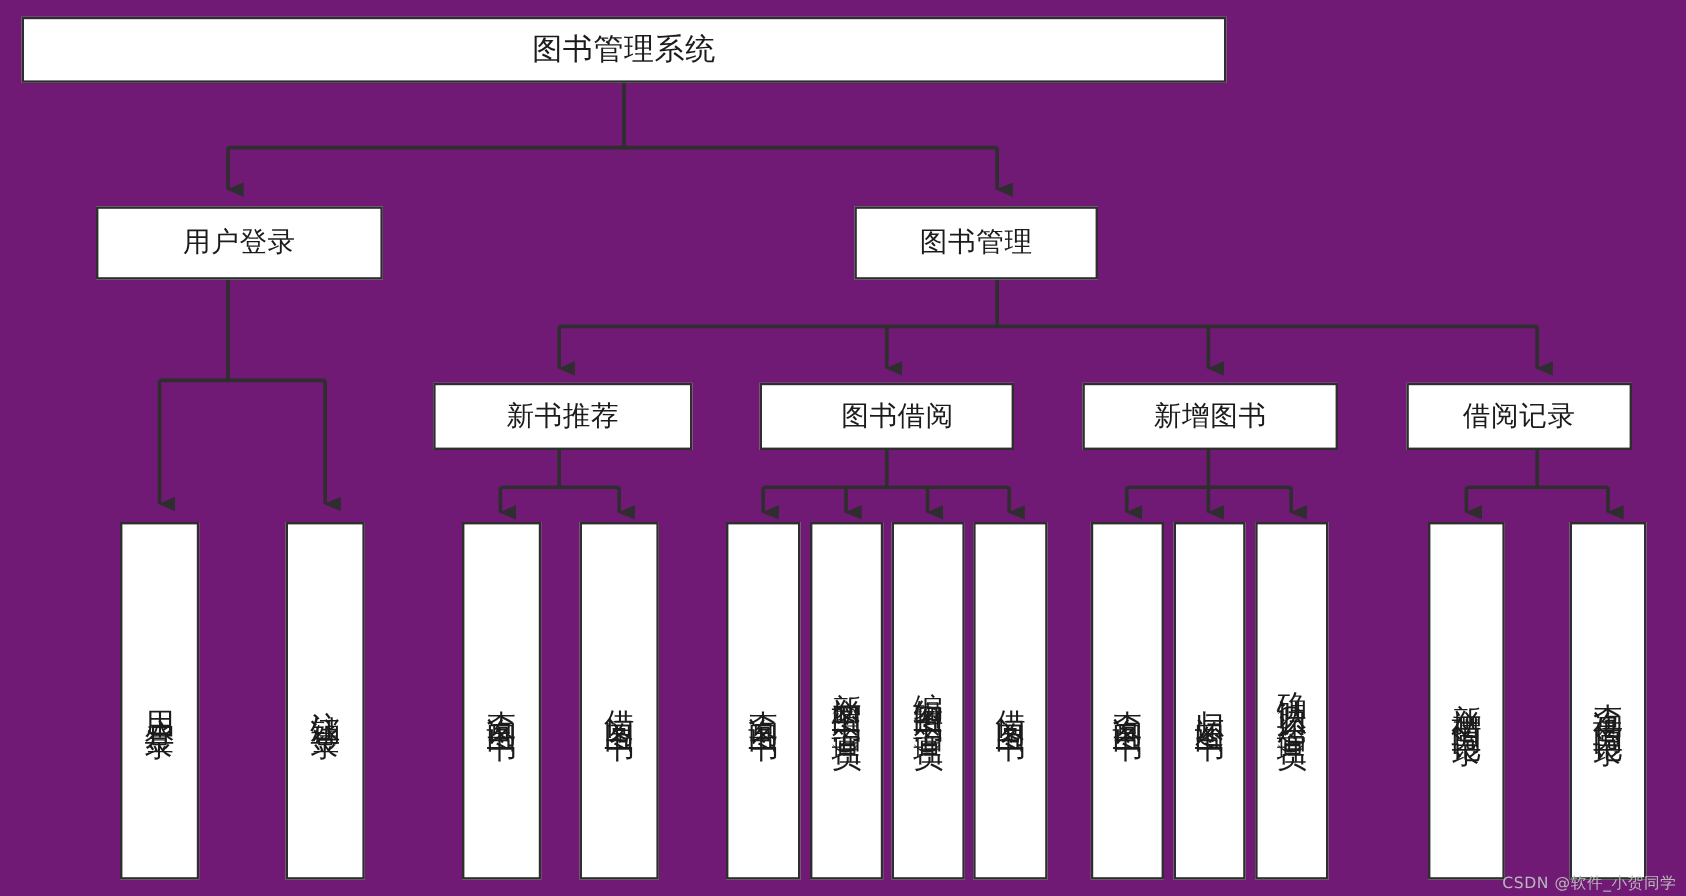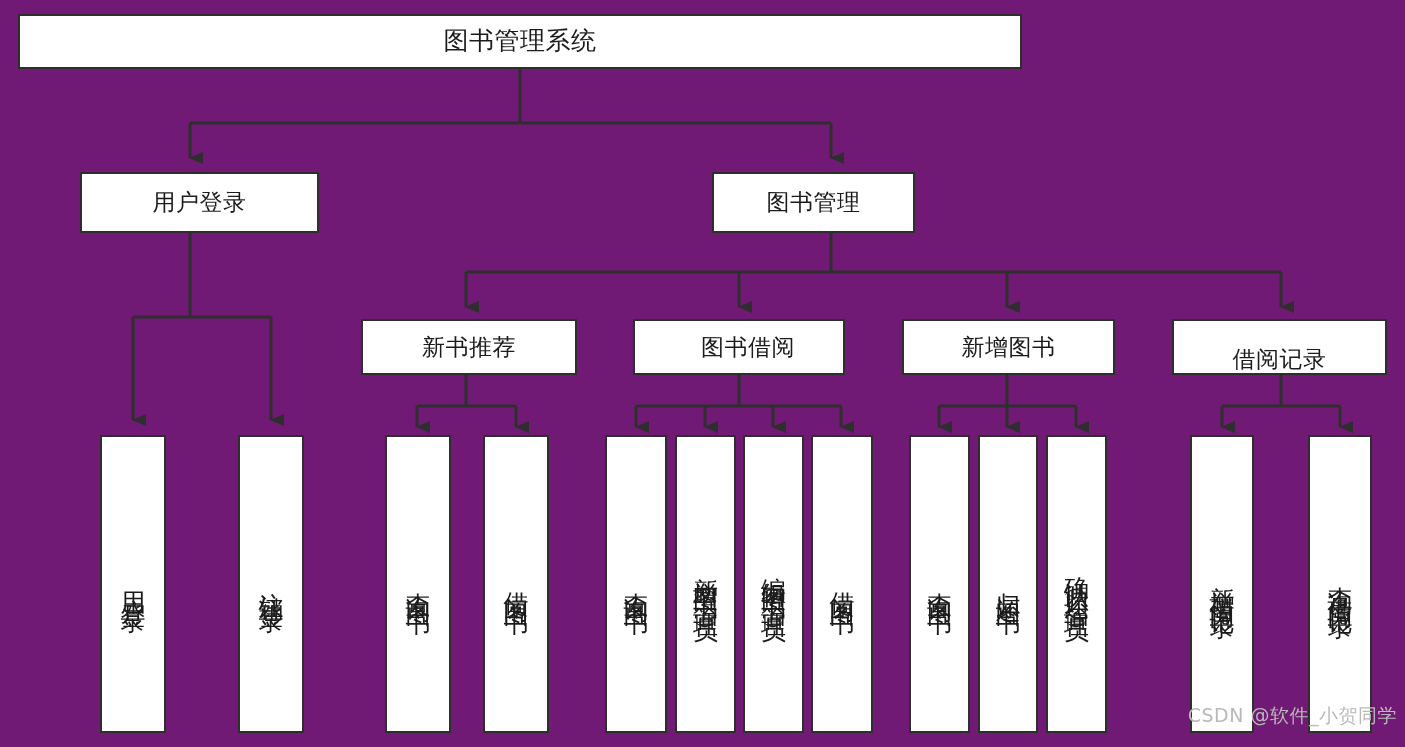--- a/index.html
+++ b/index.html
@@ -56,22 +56,22 @@
     writing-mode: vertical-rl;
     text-orientation: upright;
     font-size: 25px;
     letter-spacing: 6px;
     line-height: 1;
     max-height: 100%;
   }
   #watermark {
     position: absolute;
     right: 8px;
-    bottom: 18px;
-    font-size: 19px;
+    bottom: 2px;
+    font-size: 13px;
     color: #b9b9b9;
     letter-spacing: 0.5px;
     white-space: nowrap;
   }
 </style>
 </head>
 <body>
 
 <div id="canvas">
 
@@ -145,21 +145,21 @@
   </div>
 
   <div class="node horiz" style="left:633px; top:319px; width:212px; height:56px;padding-left:18px;">
     <span class="label">图书借阅</span>
   </div>
 
   <div class="node horiz" style="left:902px; top:319px; width:213px; height:56px;">
     <span class="label">新增图书</span>
   </div>
 
-  <div class="node horiz" style="left:1172px; top:319px; width:215px; height:56px;align-items:flex-end;">
+  <div class="node horiz" style="left:1172px; top:319px; width:188px; height:56px;">
     <span class="label">借阅记录</span>
   </div>
 
   <div class="node vert" style="left:100px; top:435px; width:66px; height:298px;">
     <span class="label">用户登录</span>
   </div>
 
   <div class="node vert" style="left:238px; top:435px; width:66px; height:298px;">
     <span class="label">注销登录</span>
   </div>

